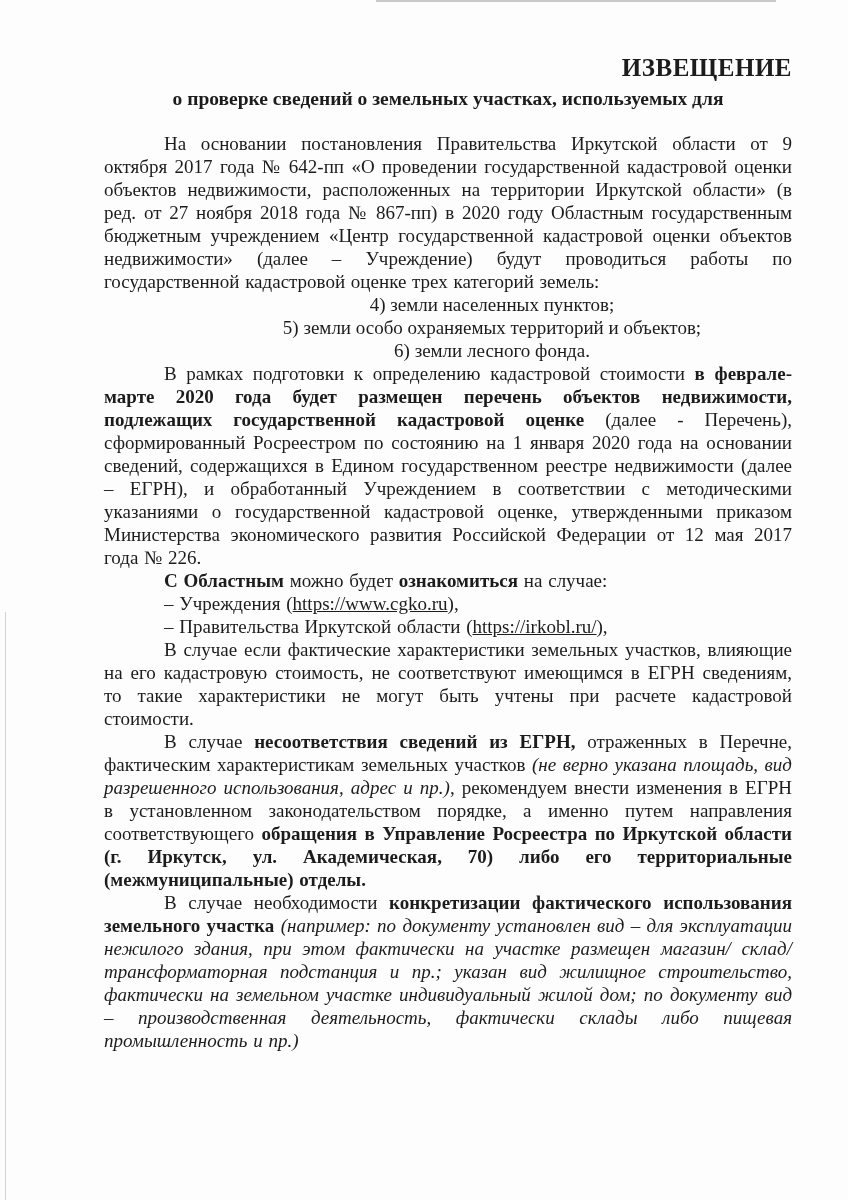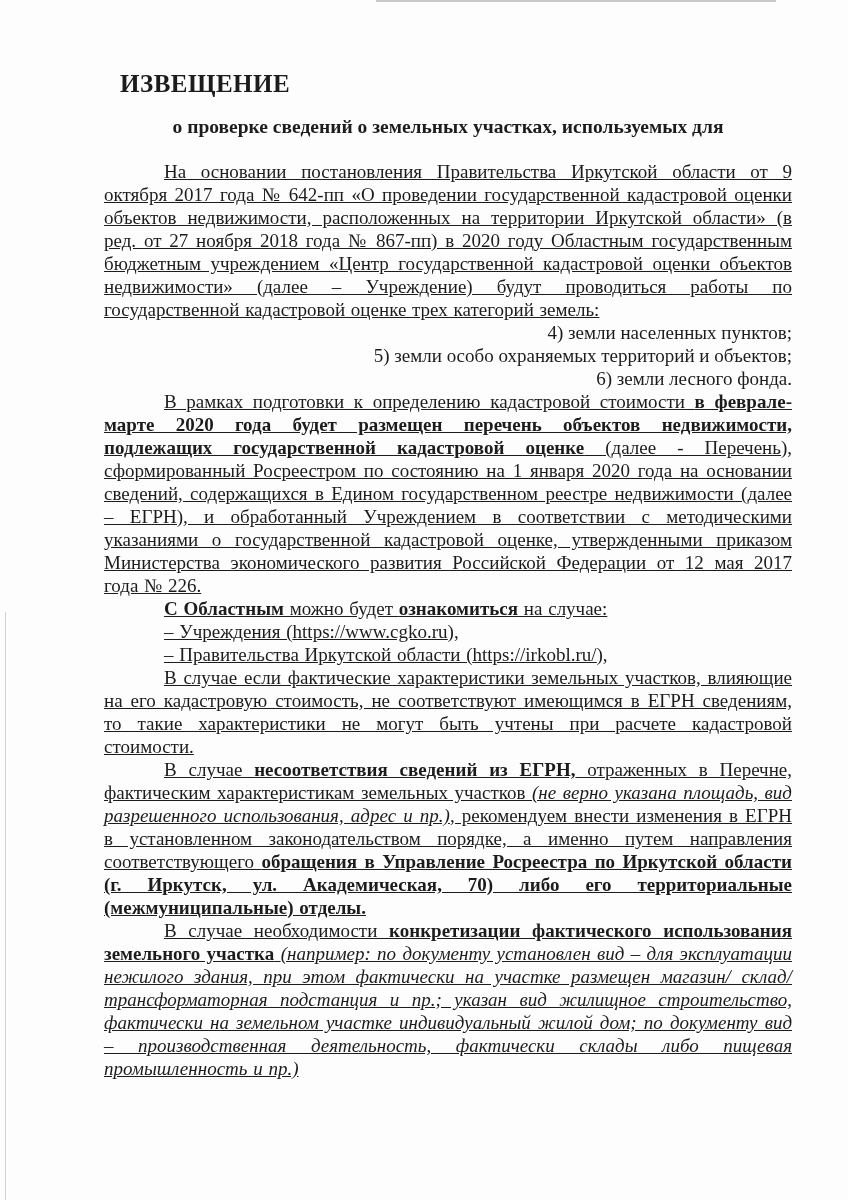--- a/index.html
+++ b/index.html
@@ -32,25 +32,25 @@
     width: 1px; height: 588px;
     background: #d2d2d2;
   }
   .content {
     position: absolute;
     left: 104px;
     top: 53px;
     width: 688px;
   }
   .doc-title {
-    margin: 16px;
+    margin: 0;
     font-size: 25px;
     line-height: 30px;
     font-weight: bold;
-    text-align: left;
+    text-align: right;
     letter-spacing: .5px;
   }
   .doc-subtitle {
     margin: 4px 0 0 0;
     font-weight: bold;
     font-size: 19.5px;
     line-height: 23px;
     text-align: center;
   }
   .doc-body {
@@ -58,24 +58,23 @@
     font-size: 19px;
     line-height: 23px;
   }
   .doc-body p {
     margin: 0;
   }
   .para {
     text-align: justify;
     text-indent: 60px;
     word-spacing: 1px;
-    text-decoration: underline;
   }
   .list-item {
-    text-align: right;
+    text-align: center;
     padding-left: 88px;
   }
   .run-b  { font-weight: bold; }
   .run-i  { font-style: italic; }
   .run-link {
     color: var(--ink, #1c1c1c);
     text-decoration: underline;
     cursor: pointer;
   }
 </style>

